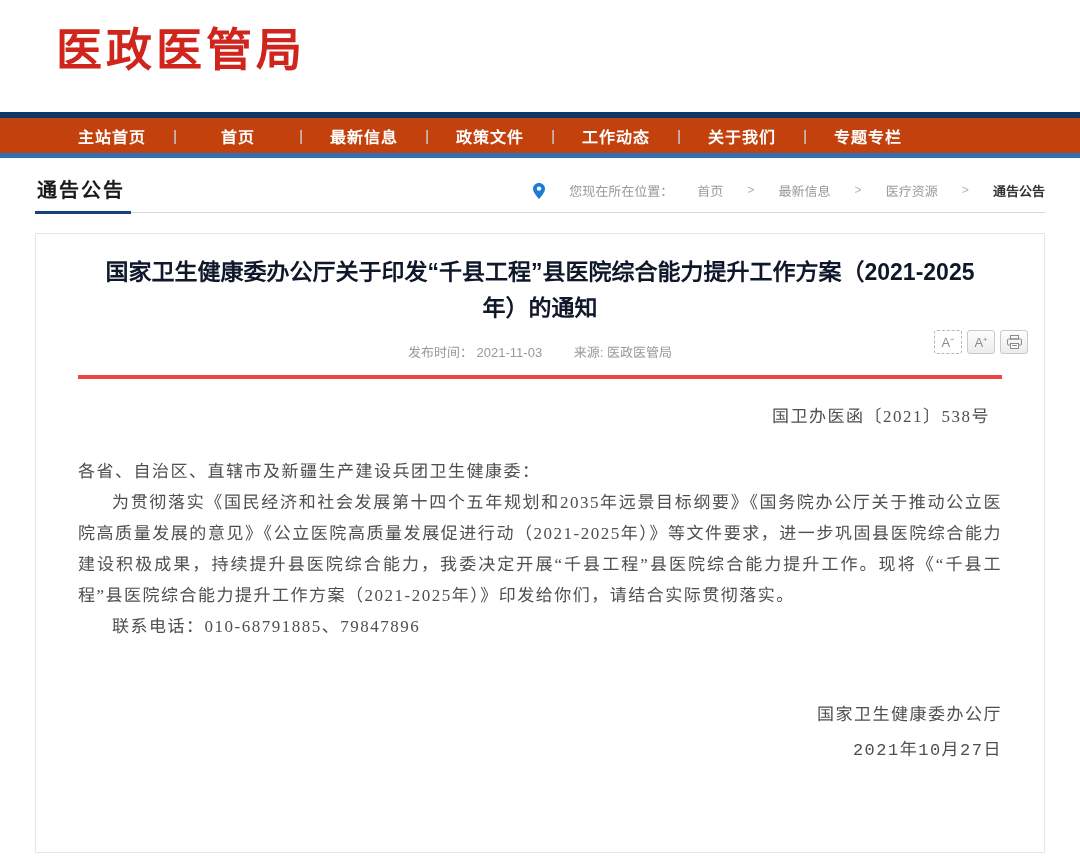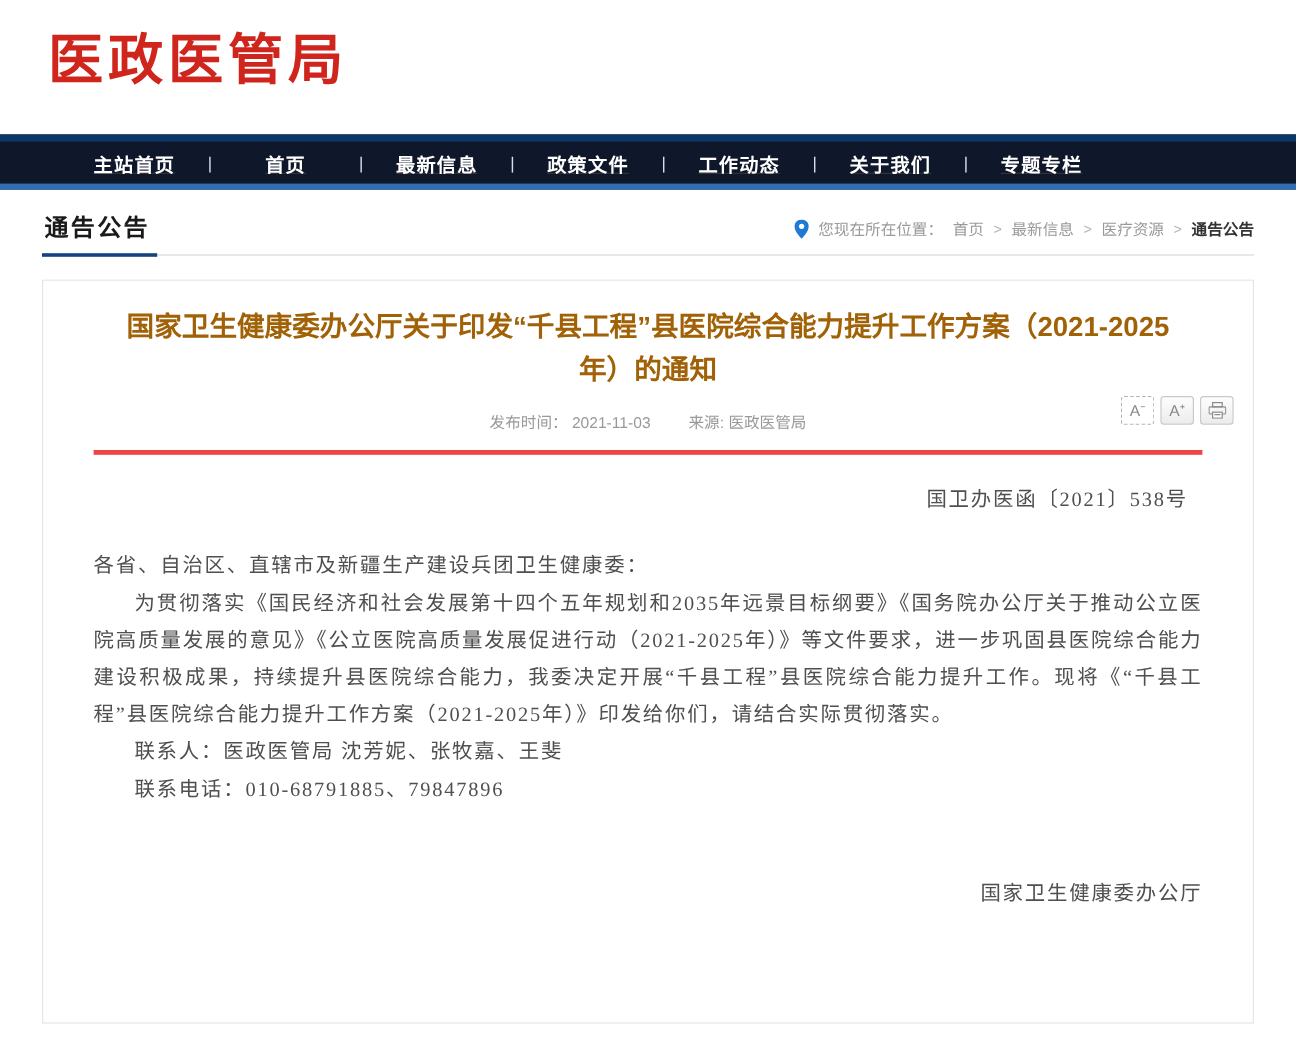--- a/index.html
+++ b/index.html
@@ -17,32 +17,32 @@
     padding: 20px 0 0 40px;
   }
   .site-logo {
     font-size: 46px;
     font-weight: bold;
     color: #d0251c;
     letter-spacing: 4px;
     line-height: 60px;
     cursor: pointer;
     display: inline-block;
+    margin-left: 16px;
   }
 
   
   .main-nav {
     height: 46px;
-    background: #0f172a;
+    background: #c2410c;
     border-top: 6px solid #0c3868;
     border-bottom: 5px solid #2e70b3;
     display: flex;
     align-items: center;
     padding-left: 62px;
-    text-decoration: underline;
   }
   .nav-item {
     width: 100px;
     text-align: center;
     color: #ffffff;
     font-size: 16px;
     font-weight: bold;
     letter-spacing: 1px;
     cursor: pointer;
     white-space: nowrap;
@@ -69,41 +69,42 @@
     font-weight: bold;
     color: #1a1a1a;
     letter-spacing: 2px;
     padding: 0 6px 8px 2px;
     border-bottom: 3px solid #16437d;
     margin-bottom: -2px;
   }
   .breadcrumb {
     display: flex;
     align-items: center;
-    gap: 8px;
+    gap: 24px;
     font-size: 13px;
     color: #9a9a9a;
     padding-bottom: 12px;
+    font-family: Liberation Mono, monospace;
   }
   .pin-icon { width: 12px; height: 16px; flex: 0 0 auto; }
   .crumb-link { color: #9a9a9a; cursor: pointer; }
   .crumb-sep { color: #b5b5b5; font-size: 12px; }
   .crumb-current { color: #333; font-weight: bold; }
 
   
   .content-wrap { width: 1010px; margin: 20px auto 0; }
   .article-card {
     background: #ffffff;
     border: 1px solid #e6e6e6;
     min-height: 620px;
     padding: 20px 42px 40px;
     position: relative;
   }
   .article-title {
-    color: #a16207;
+    color: #0f172a;
     font-size: 23px;
     font-weight: bold;
     line-height: 36px;
     text-align: center;
     padding: 0 20px;
   }
   .article-meta {
     text-align: center;
     color: #999;
     font-size: 13px;
@@ -219,21 +220,21 @@
           <rect x="3.5" y="8.5" width="8" height="5" fill="#fff" stroke="#8a8a8a"></rect>
           <line x1="5" y1="10.5" x2="10" y2="10.5" stroke="#8a8a8a"></line>
         </svg>
       </button>
     </div>
 
     <div class="doc">
       <p class="doc-number">国卫办医函〔2021〕538号</p>
       <p>各省、自治区、直辖市及新疆生产建设兵团卫生健康委：</p>
       <p class="para-indent">为贯彻落实《国民经济和社会发展第十四个五年规划和2035年远景目标纲要》《国务院办公厅关于推动公立医院高质量发展的意见》《公立医院高质量发展促进行动（2021-2025年）》等文件要求，进一步巩固县医院综合能力建设积极成果，持续提升县医院综合能力，我委决定开展“千县工程”县医院综合能力提升工作。现将《“千县工程”县医院综合能力提升工作方案（2021-2025年）》印发给你们，请结合实际贯彻落实。</p>
-      <p class="para-indent">联系人：医政医管局 沈芳妮、张牧嘉、王斐</p>
       <p class="para-indent">联系电话：010-68791885、79847896</p>
       <div class="sig-block">
         <p>国家卫生健康委办公厅</p>
+        <p>2021年10月27日</p>
       </div>
     </div>
 
   </article>
 </main>
 
 </body></html>

